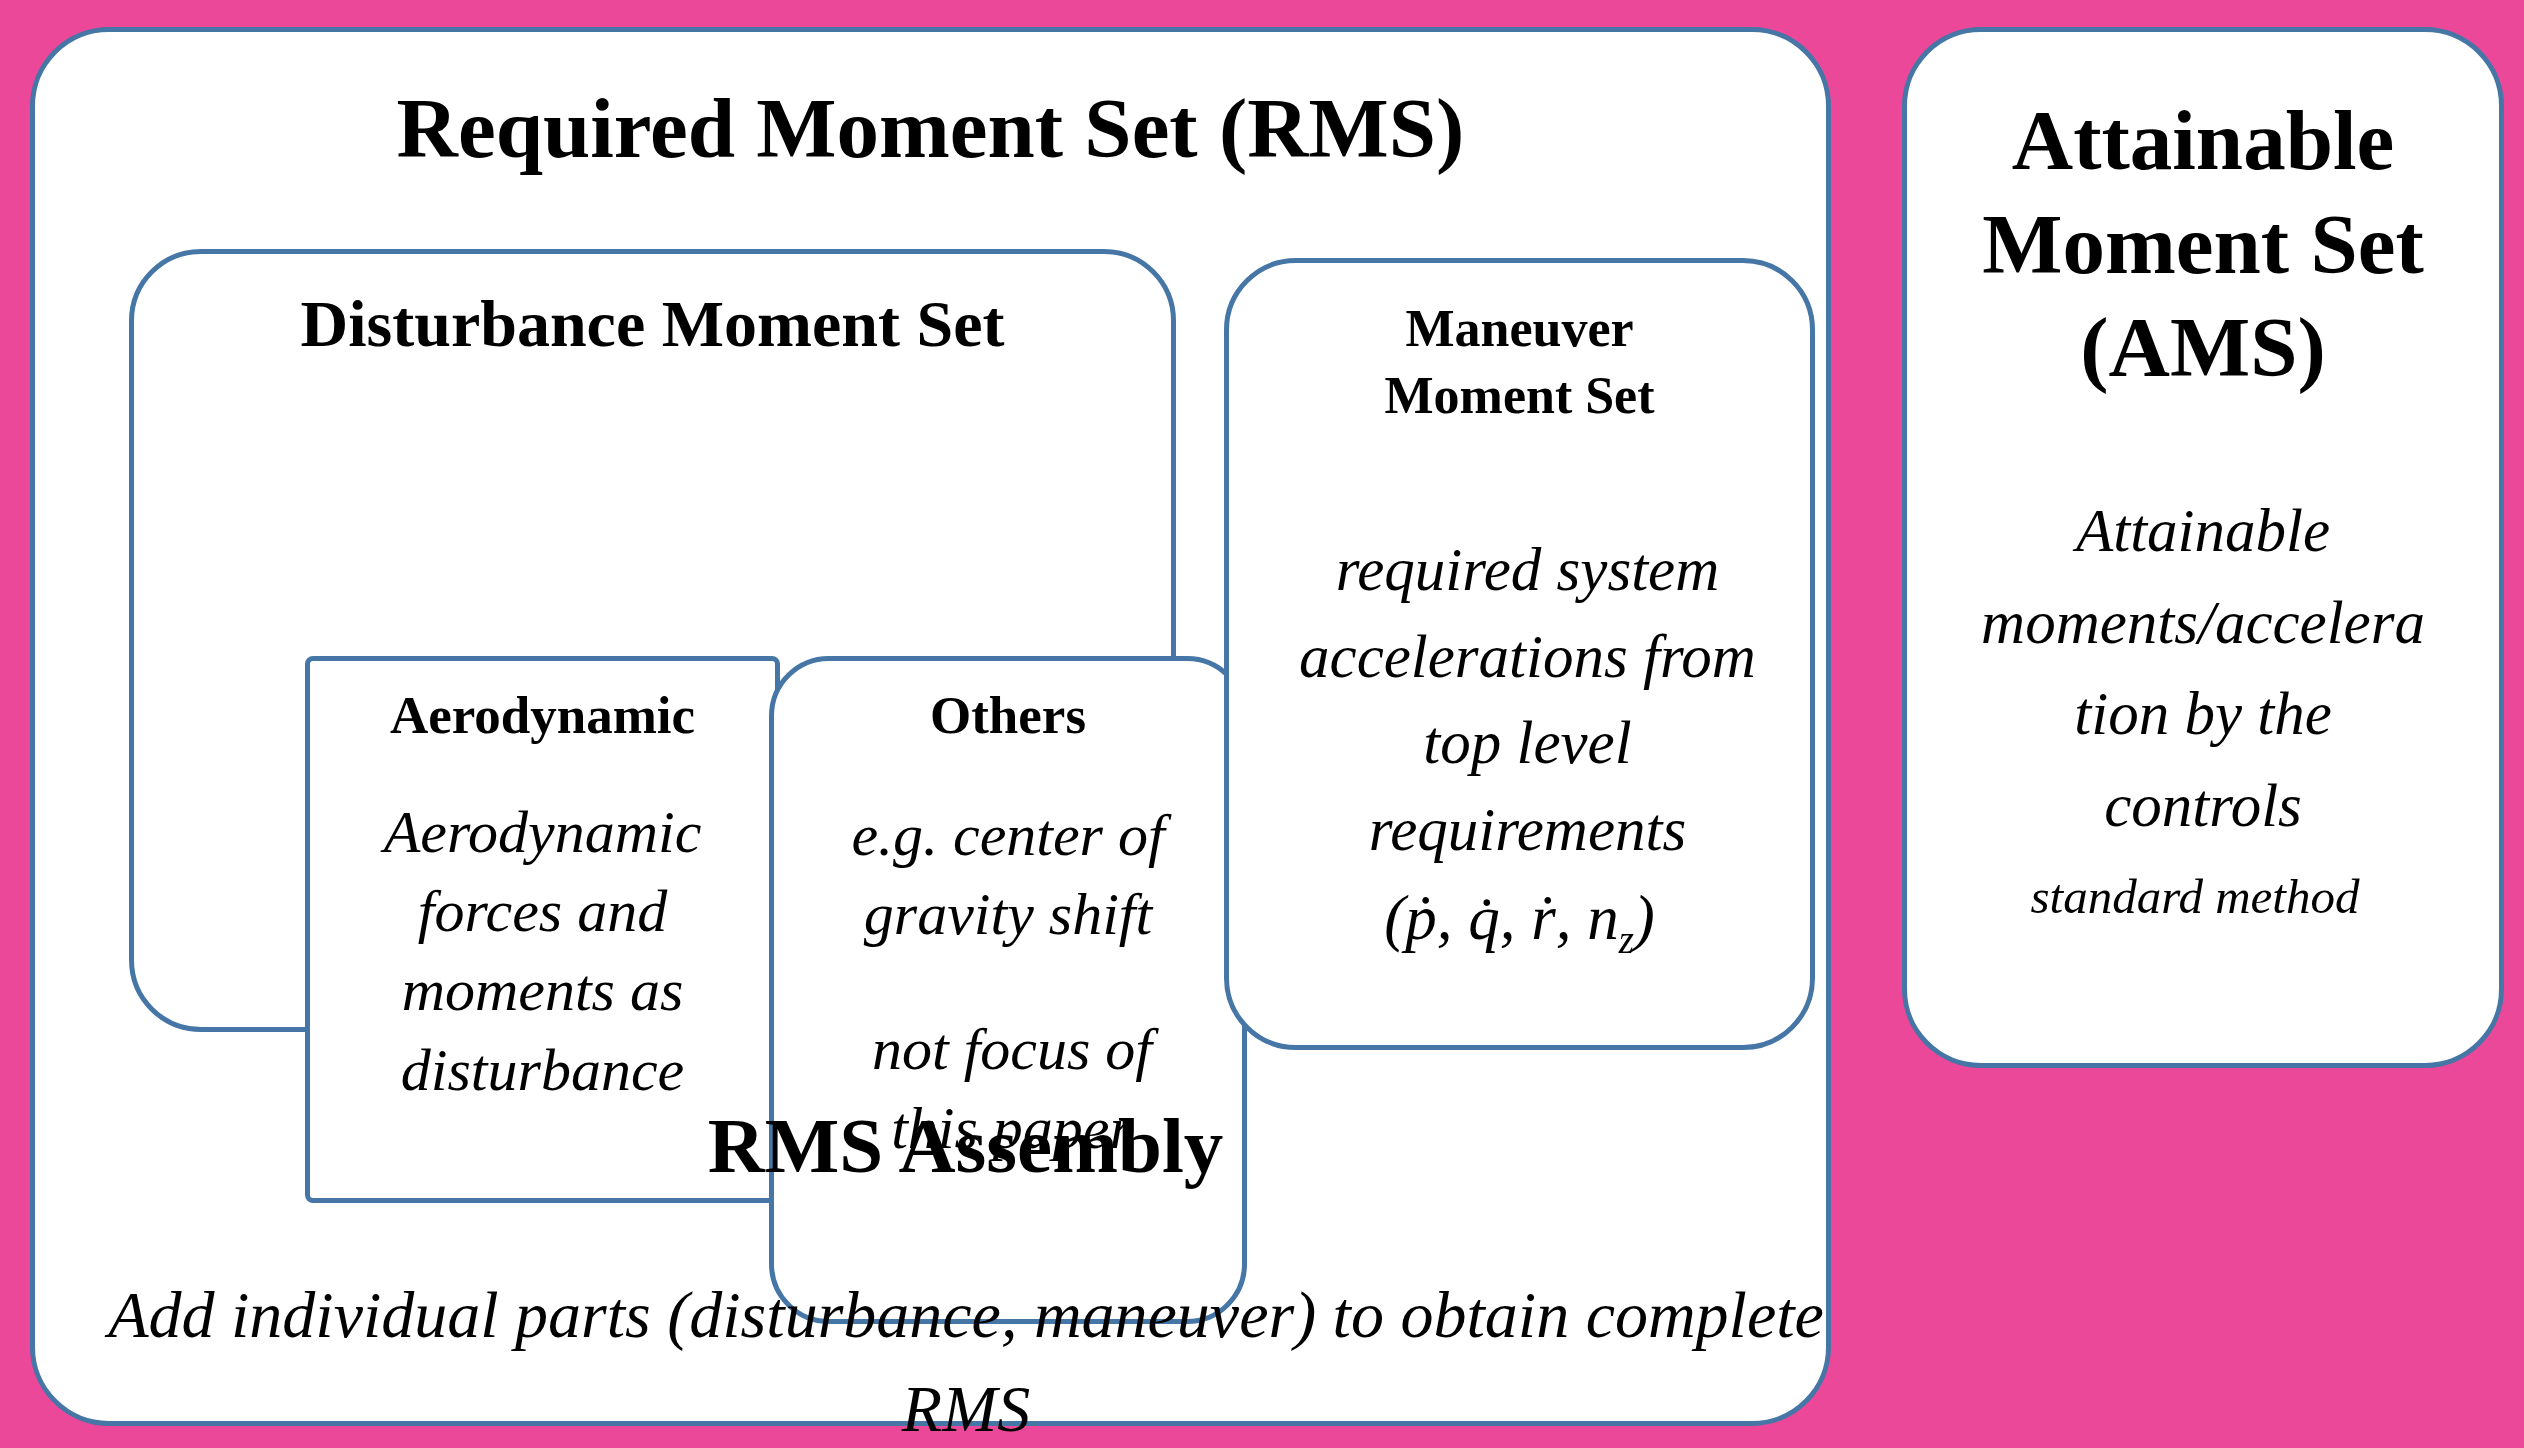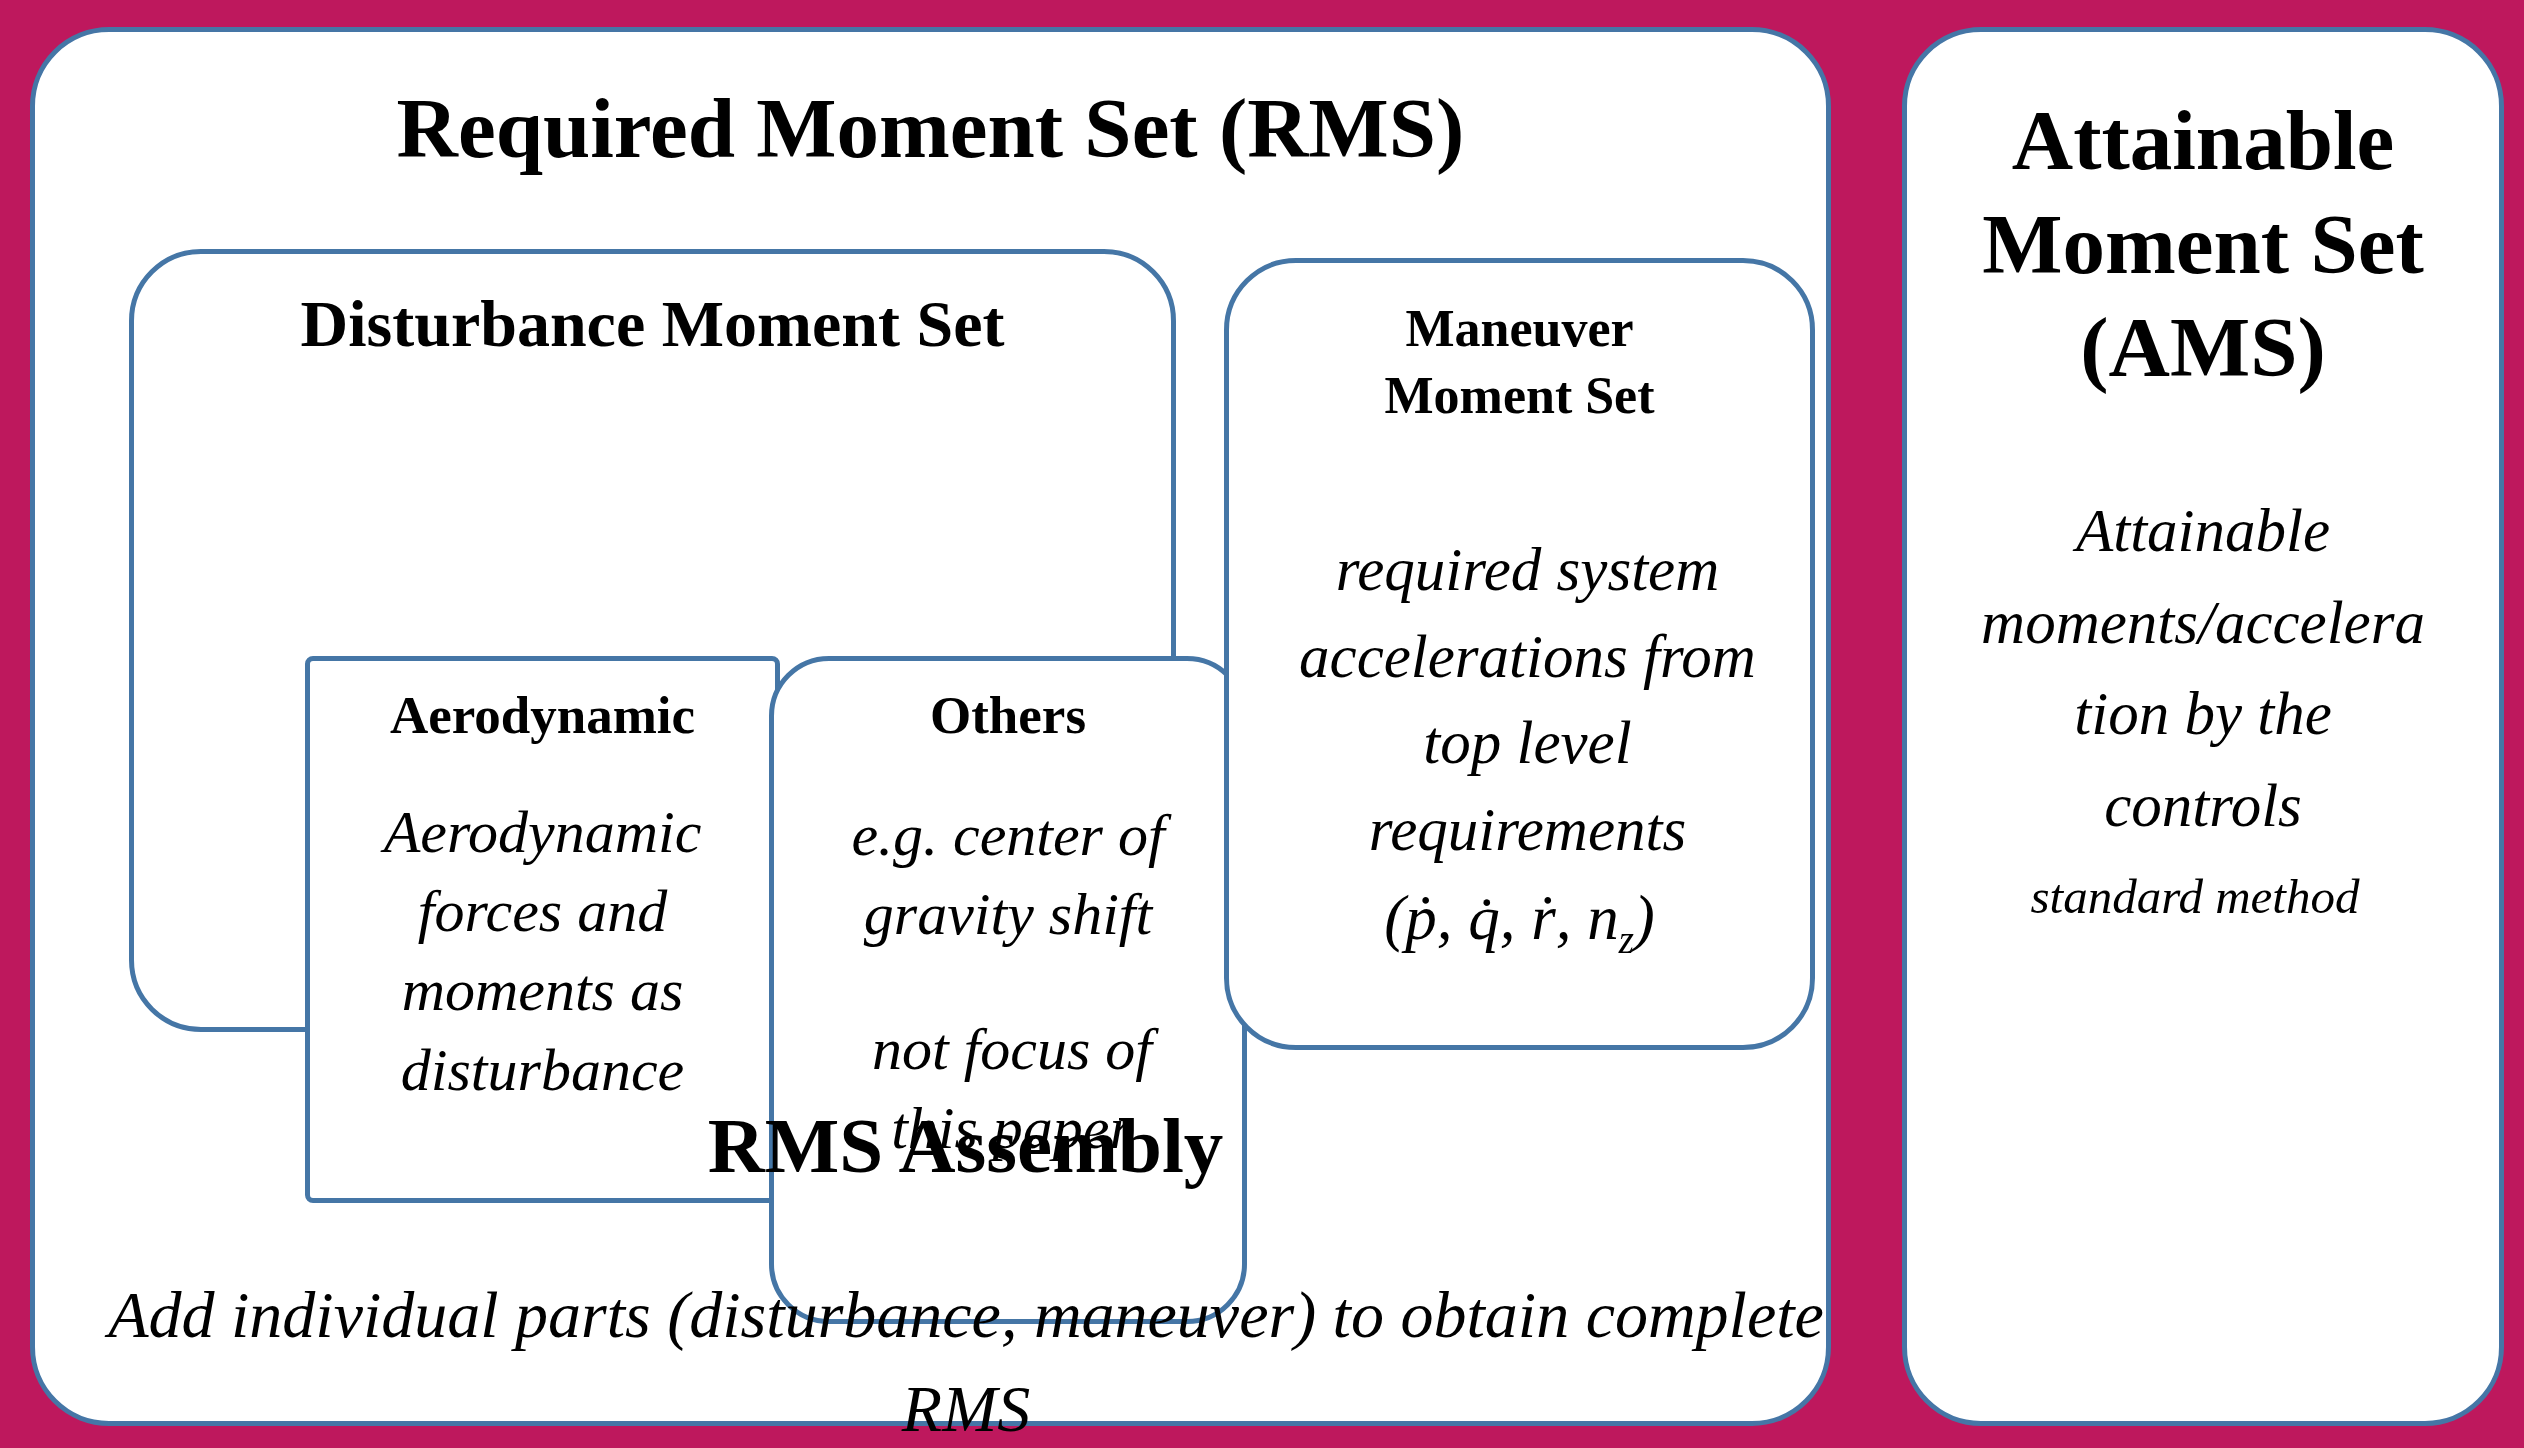--- a/index.html
+++ b/index.html
@@ -4,21 +4,21 @@
 <style>
   html, body {
     margin: 0;
     padding: 0;
     background: #ffffff;
   }
   #canvas {
     position: relative;
     width: 2525px;
     height: 1449px;
-    background: #be185d;
+    background: #ec4899;
     font-family: "Liberation Serif", "DejaVu Serif", serif;
     color: #000000;
     overflow: hidden;
   }
   .box {
     position: absolute;
     box-sizing: border-box;
     background: #ffffff;
     border: 5.7px solid #4576A6;
   }
@@ -149,21 +149,21 @@
     position: absolute;
     left: 62px; width: 1738px;
     top: 1236px;
     font-size: 66px;
     line-height: 1.42;
   }
 
   
   #ams-box {
     left: 1902px; top: 27px;
-    width: 602px; height: 1399px;
+    width: 602px; height: 1041px;
     border-radius: 79px;
   }
   #ams-title {
     position: absolute;
     left: 0; right: 0; top: 57px;
     font-size: 85px;
     line-height: 1.22;
   }
   #ams-body-1 {
     position: absolute;

